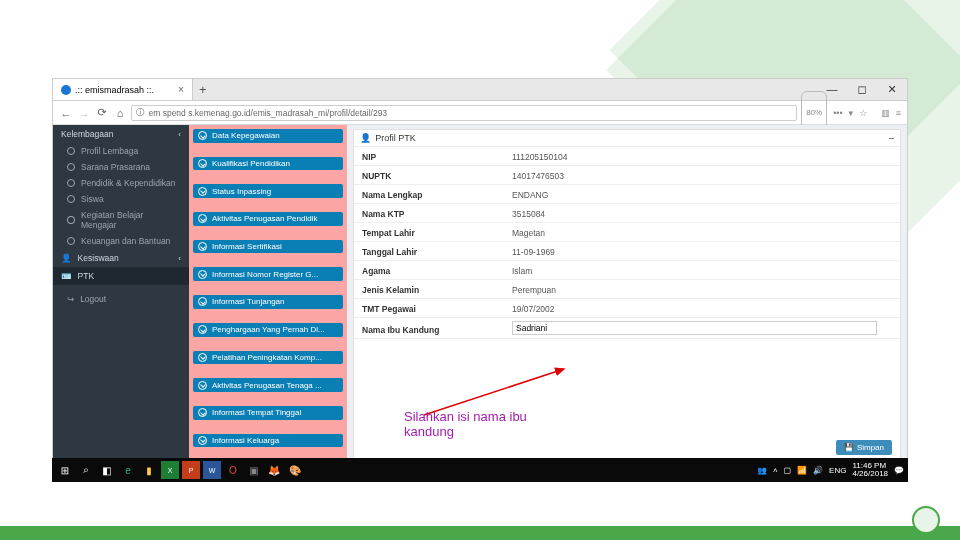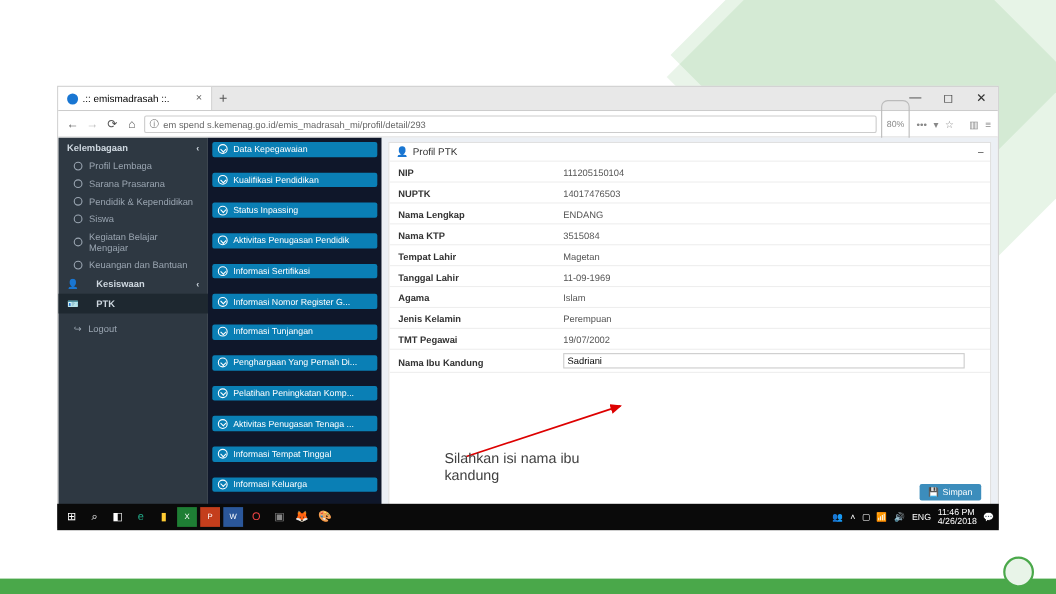--- a/index.html
+++ b/index.html
@@ -15,40 +15,40 @@
 .newtab{width:20px;text-align:center;color:#555;font-size:13px}
 .winctrl{margin-left:auto;display:flex}
 .winctrl div{width:30px;text-align:center;font-size:11px;color:#333}
 .urlbar{height:24px;background:#fff;display:flex;align-items:center;gap:4px;padding:0 6px;border-bottom:1px solid #ddd}
 .nav-ico{width:14px;height:14px;display:flex;align-items:center;justify-content:center;color:#555;font-size:11px}
 .urlbox{flex:1;height:16px;border:1px solid #ccc;border-radius:2px;display:flex;align-items:center;padding:0 4px;gap:4px;color:#666;font-size:8.5px}
 .urlright{display:flex;align-items:center;gap:6px;color:#888;font-size:9px}
 .zoom{border:1px solid #bbb;border-radius:6px;padding:16px 4px;font-size:8px}
 .content{flex:1;display:flex;overflow:hidden}
 .leftnav{width:136px;background:#2e3842;color:#b8c2cc;font-size:8.5px;display:flex;flex-direction:column}
-.leftnav .group{display:flex;align-items:center;gap:16px;padding:4px 8px;font-weight:bold;color:#cfd8e0}
+.leftnav .group{display:flex;align-items:center;gap:6px;padding:4px 8px;font-weight:normal;color:#cfd8e0}
 .leftnav .item{display:flex;align-items:center;gap:6px;padding:3px 8px 3px 14px;color:#9aa5b1}
 .leftnav .item .ico{width:8px;height:8px;border:1px solid #9aa5b1;border-radius:50%}
 .leftnav .caret{margin-left:auto;font-size:8px}
-.midnav{width:158px;background:#0f172a;padding:4px;display:flex;flex-direction:column;gap:14px;overflow:hidden}
+.midnav{width:158px;background:#fca5a5;padding:4px;display:flex;flex-direction:column;gap:14px;overflow:hidden}
 .mbtn{background:#0a7fb5;color:#fff;border-radius:2px;padding:3px 5px;display:flex;align-items:center;gap:5px;font-size:8px;white-space:nowrap;overflow:hidden}
 .mbtn .circ{width:9px;height:9px;border:1.4px solid #fff;border-radius:50%;flex-shrink:0;position:relative}
 .mbtn .circ::after{content:"";position:absolute;left:2px;top:1.5px;width:3px;height:3px;border-left:1.4px solid #fff;border-bottom:1.4px solid #fff;transform:rotate(-45deg)}
 .main{flex:1;background:#ecf0f5;display:flex;flex-direction:column}
 .card{margin:4px 6px 2px 6px;background:#fff;border:1px solid #e0e0e0;flex:1;display:flex;flex-direction:column;overflow:hidden}
 .card-head{padding:3px 6px;border-bottom:1px solid #eee;color:#333;font-size:9px;display:flex;align-items:center;gap:4px}
 .form{flex:1;overflow:hidden}
 .row{display:flex;border-bottom:1px solid #eee;min-height:19px;align-items:flex-end}
 .row .lbl{width:150px;padding:3px 8px;font-weight:bold;color:#333;font-size:8.5px}
 .row .val{flex:1;padding:3px 8px;color:#555;font-size:8.5px}
 .row input{width:96%;height:14px;border:1px solid #ccc;padding:0 3px;font-size:8.5px}
 .actions{padding:4px 8px;display:flex;justify-content:flex-end}
 .savebtn{background:#3c8dbc;color:#fff;border-radius:2px;padding:3px 8px;font-size:8px;display:flex;gap:3px;align-items:center}
 .footer{background:#fff;border-top:1px solid #ddd;padding:3px 8px;display:flex;justify-content:space-between;font-size:8.5px;color:#666}
-.annotation{position:absolute;left:404px;top:410px;width:150px;font-size:13px;color:#404040;line-height:1.15}
+.annotation{position:absolute;left:404px;top:410px;width:150px;font-size:13px;color:#a21caf;line-height:1.15}
 .arrow{position:absolute;left:404px;top:365px;width:180px;height:60px;pointer-events:none}
 .taskbar{position:absolute;left:52px;bottom:58px;width:856px;height:24px;background:#0a0a0a;display:flex;align-items:center;padding:0 4px;gap:3px}
 .taskbar .tico{width:18px;height:18px;display:flex;align-items:center;justify-content:center;font-size:10px;color:#fff}
 .taskbar .tray{margin-left:auto;display:flex;align-items:center;gap:6px;color:#fff;font-size:8px}
 .bottom-deco{position:absolute;left:0;bottom:0;width:100%;height:36px}
 .bottom-deco::before{content:"";position:absolute;left:0;bottom:0;width:100%;height:14px;background:#4aa84a}
 .bottom-deco .circ{position:absolute;right:20px;bottom:6px;width:28px;height:28px;border:2px solid #4aa84a;border-radius:50%;background:#e8f4e8}
 </style>
 </head>
 <body>

